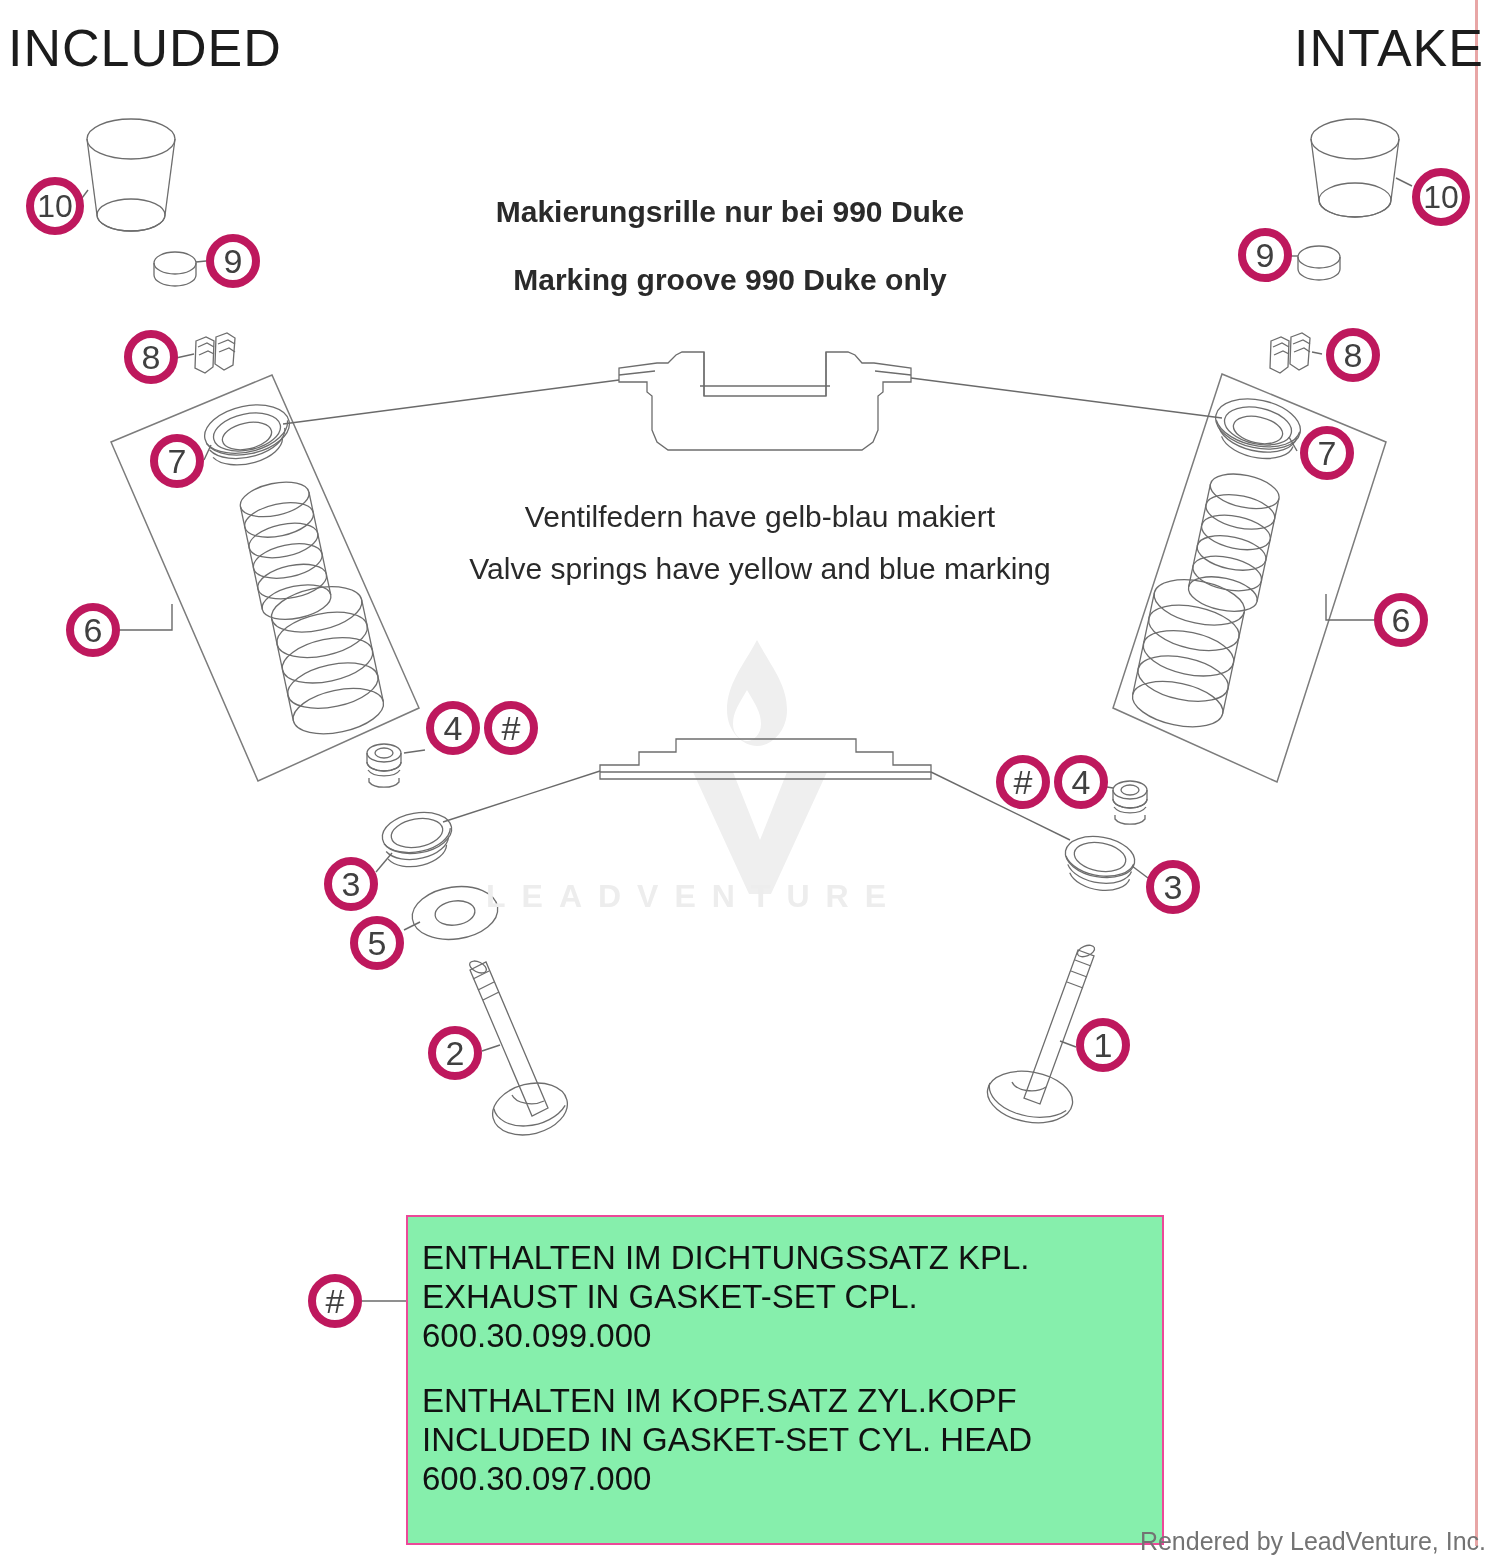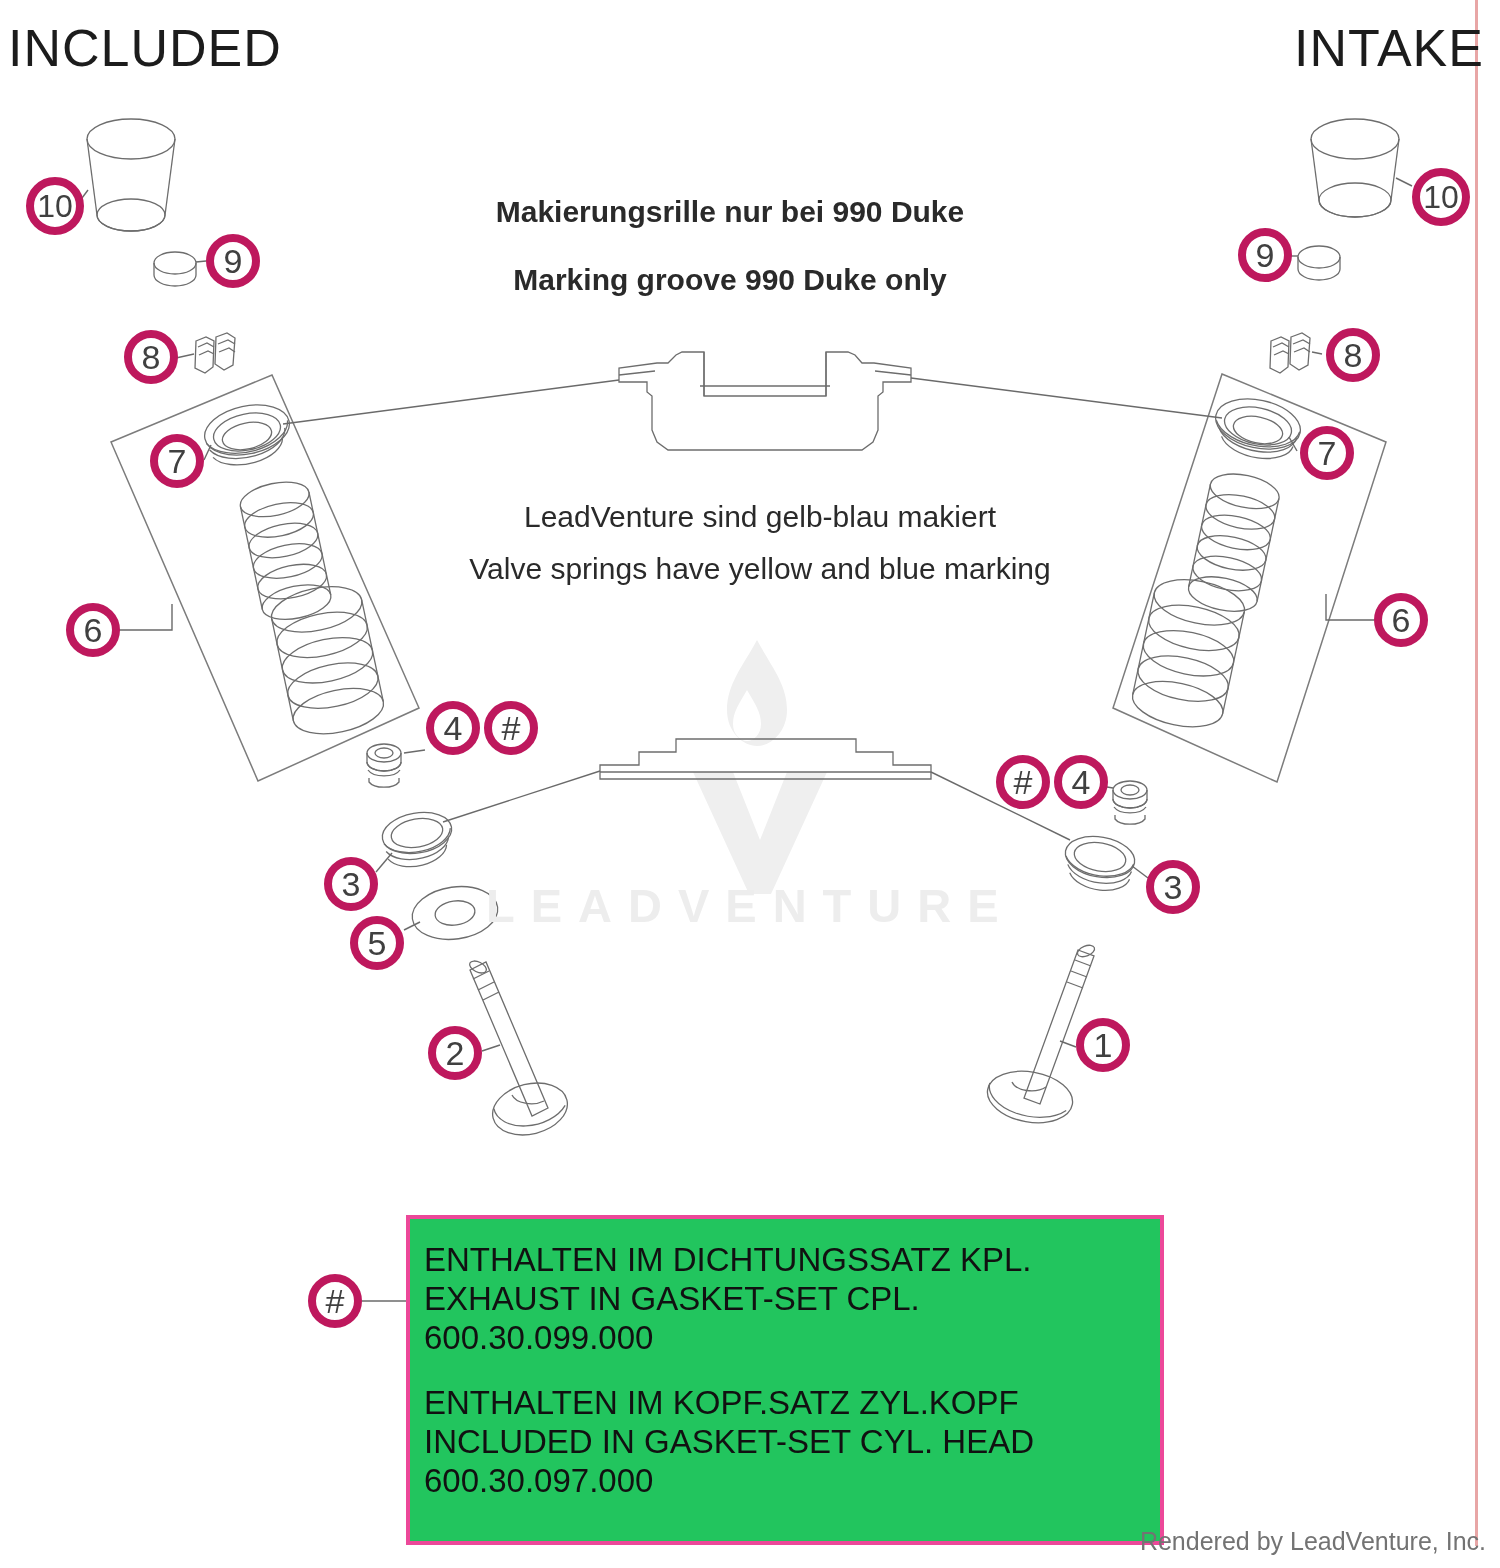--- a/index.html
+++ b/index.html
@@ -57,22 +57,22 @@
   .cal.sz1{width:54px;height:54px;font-size:34px;}
   .cal.sz2{width:58px;height:58px;font-size:32px;}
 
   
   #legend-box{
     position:absolute;
     left:406px;
     top:1215px;
     width:758px;
     height:330px;
-    border:4px solid #ec4899;
-    background:#22c55e;
+    border:2px solid #ec4899;
+    background:#86efac;
     box-sizing:border-box;
     padding:22px 0 0 14px;
   }
   .lg-line{
     font-size:33px;
     line-height:1.18;
     color:#111;
     white-space:nowrap;
     letter-spacing:0px;
   }
@@ -85,21 +85,21 @@
     font-size:25px;
     color:#737373;
     white-space:nowrap;
   }
 
   
   #wm-text{
     position:absolute;
     left:486px;
     top:878px;
-    font-size:47px;
+    font-size:32px;
     letter-spacing:16px;
     color:#ededed;
     white-space:nowrap;
     font-weight:700;
     user-select:none;
   }
   #edge-line{
     position:absolute;
     left:1475px;
     top:0px;
@@ -383,21 +383,21 @@
 
   <div class="hdr" id="hdr-exhaust">INCLUDED</div>
   <div class="hdr" id="hdr-intake">INTAKE</div>
 
   <div class="note" id="note-groove">
     <div>Makierungsrille nur bei 990 Duke</div>
     <div>Marking groove 990 Duke only</div>
   </div>
 
   <div class="note" id="note-spring">
-    <div>LeadVenture sind gelb-blau makiert</div>
+    <div>Ventilfedern have gelb-blau makiert</div>
     <div>Valve springs have yellow and blue marking</div>
   </div>
 
   <div class="cal sz2" style="left:26px;top:177px;">10</div>
   <div class="cal sz1" style="left:206px;top:234px;">9</div>
   <div class="cal sz1" style="left:124px;top:330px;">8</div>
   <div class="cal sz1" style="left:150px;top:434px;">7</div>
   <div class="cal sz1" style="left:66px;top:603px;">6</div>
   <div class="cal sz1" style="left:426px;top:701px;">4</div>
   <div class="cal sz1" style="left:484px;top:701px;">#</div>

